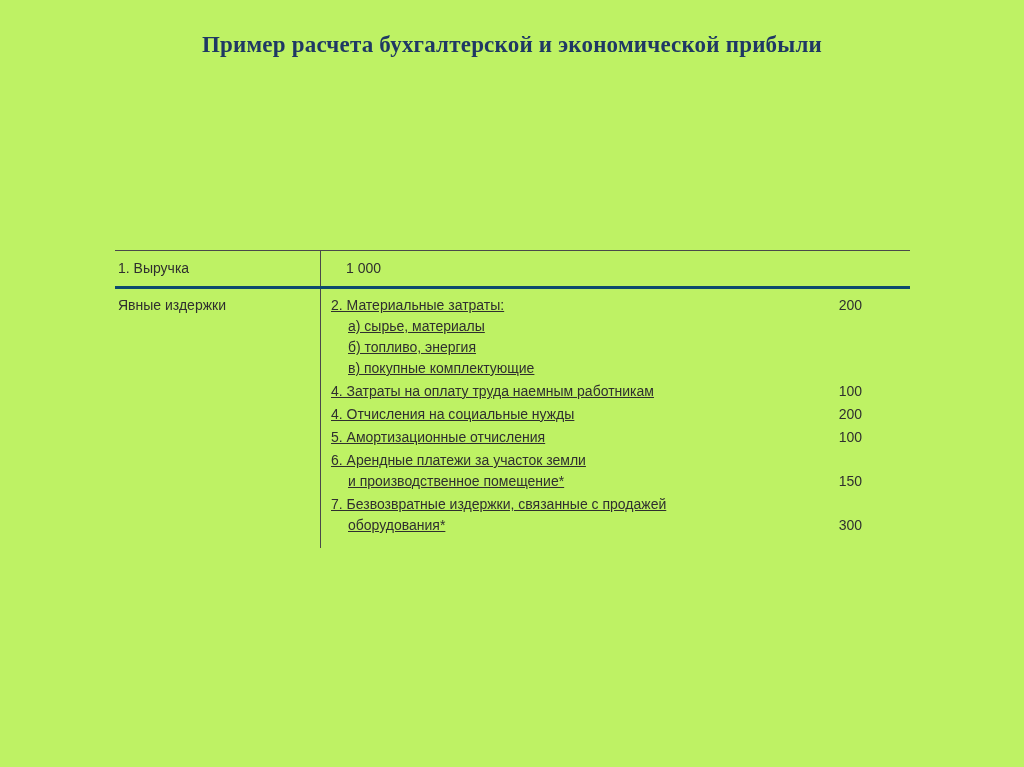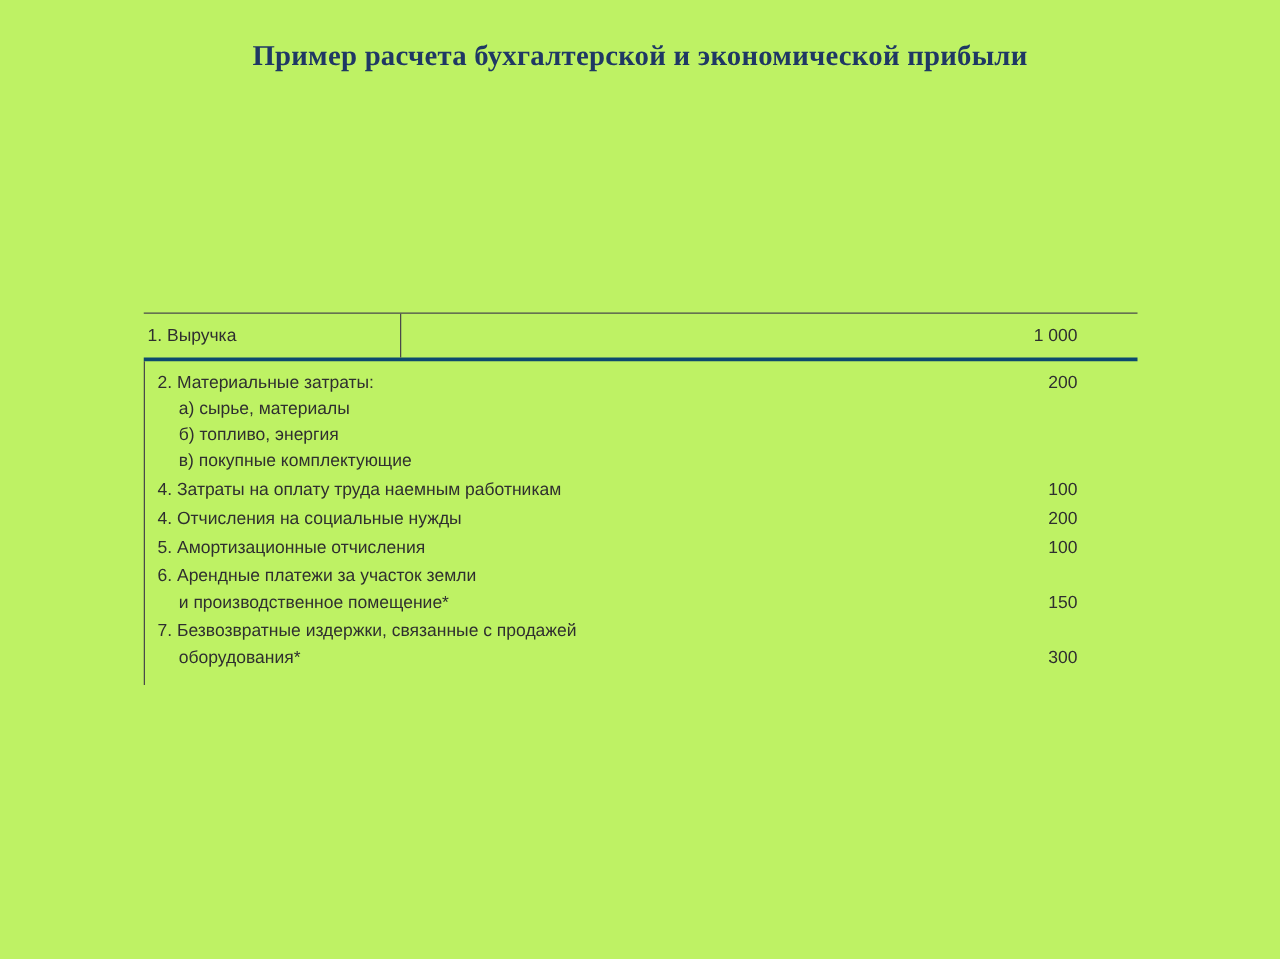--- a/index.html
+++ b/index.html
@@ -42,55 +42,55 @@
     width: 205px;
     flex: 0 0 205px;
     padding: 6px 6px 6px 3px;
   }
   .col-right {
     flex: 1 1 auto;
     border-left: 1px solid #4a4a4a;
   }
   .revenue .col-right {
     display: flex;
-    justify-content: flex-end;
     align-items: center;
   }
   .value {
     width: 60px;
     flex: 0 0 60px;
     text-align: right;
     margin-right: 48px;
   }
   .revenue .col-left { padding-top: 7px; padding-bottom: 7px; }
 
   .costs-body { padding: 6px 0 10px 10px; }
   .item { display: flex; margin-bottom: 2px; }
   .item.val-end { align-items: flex-end; }
-  .item-text { flex: 1 1 auto; }
+  .item-text { flex: 1 1 auto; text-decoration: underline; }
   .hang { padding-left: 17px; text-indent: -17px; }
   .sub { padding-left: 17px; }
 </style>
 </head>
 <body>
 
 <div class="slide">
 
   <h1 class="title">Пример расчета бухгалтерской и экономической прибыли</h1>
 
   <div class="table">
 
     <div class="row revenue">
       <div class="col-left">1. Выручка</div>
       <div class="col-right">
         <div class="value">1 000</div>
       </div>
     </div>
 
     <div class="row costs">
+      <div class="col-left">Явные издержки</div>
       <div class="col-right">
         <div class="costs-body">
 
           <div class="item">
             <div class="item-text">
               <div class="hang">2. Материальные затраты:</div>
               <div class="sub">а) сырье, материалы</div>
               <div class="sub">б) топливо, энергия</div>
               <div class="sub">в) покупные комплектующие</div>
             </div>

